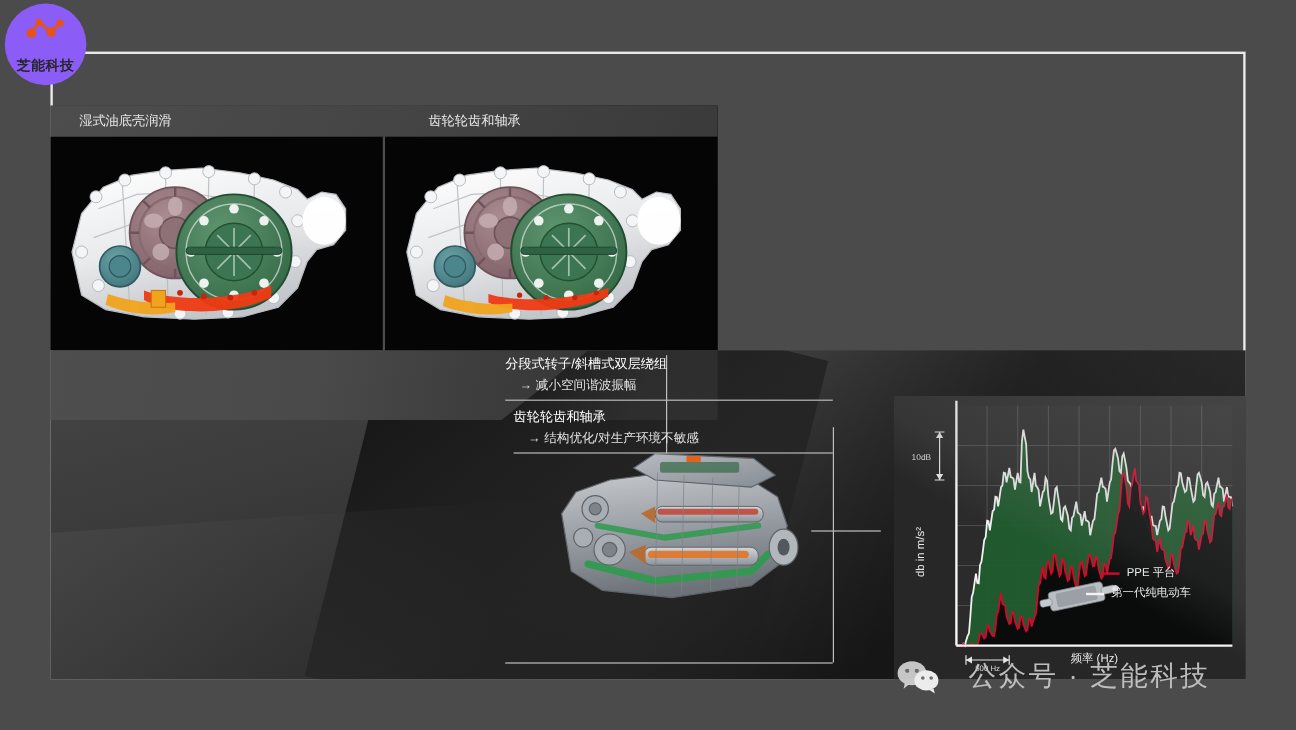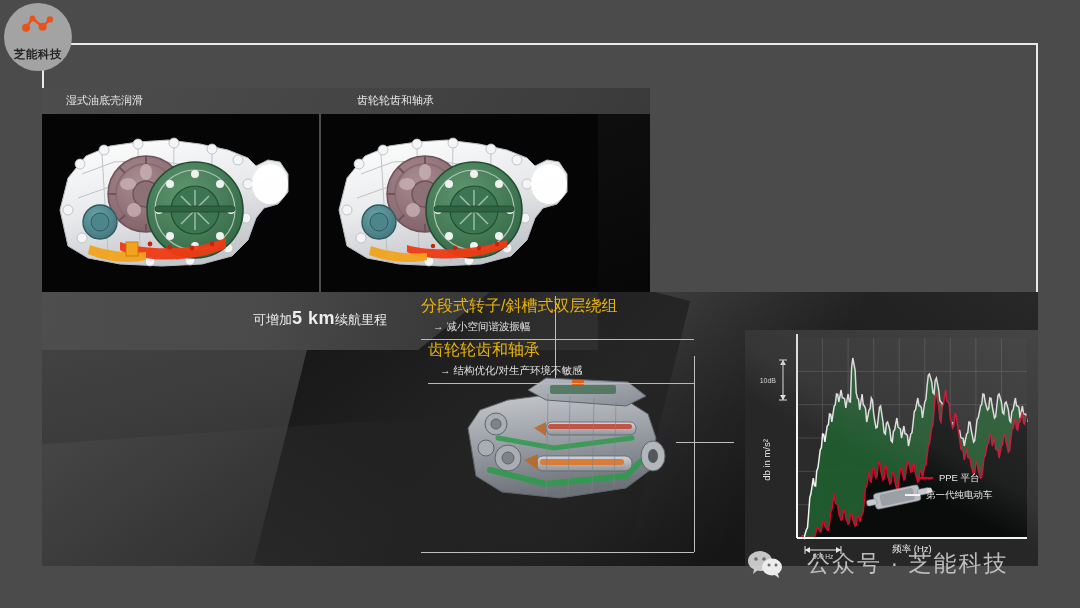--- a/index.html
+++ b/index.html
@@ -20,21 +20,21 @@
     position: absolute;
     left: 42px; top: 43px; width: 996px; height: 523px;
     border: 2px solid #e9e9e9;
     pointer-events: none;
   }
 
   
   .logo {
     position: absolute; left: 4px; top: 3px;
     width: 68px; height: 68px; border-radius: 50%;
-    background: #a3a3a3;
+    background: #8b5cf6;
     display: flex; flex-direction: column;
     align-items: center; justify-content: center;
     z-index: 40;
     gap: 10px;
   }
   .logo-mark { width: 38px; height: 22px; display:block; }
   .logo-text {
     font-size: 11.5px; color: #262626; font-weight: bold;
     letter-spacing: 0.5px; margin-top: 2px;
     font-family: "DejaVu Sans", "Liberation Sans", sans-serif;
@@ -43,21 +43,21 @@
   
   .title {
     position: absolute; left: 58px; top: 57px;
     font-size: 17px; color: #f2f2f2; letter-spacing: 1px;
     z-index: 20;
   }
 
   
   .top-panel {
     position: absolute; left: 42px; top: 88px;
-    width: 608px; height: 204px;
+    width: 556px; height: 204px;
     background: linear-gradient(160deg,#3c3c3c 0%, #343434 18%, #2b2b2b 34%, #111 40%, #070707 100%);
     overflow: hidden;
   }
   .top-head {
     position: absolute; left: 0; top: 0; width: 100%; height: 26px;
     background: linear-gradient(120deg,#4d4d4d 0%, #454545 50%, #3a3a3a 100%);
   }
   .sub-label {
     position: absolute; top: 5px;
     font-size: 11px; color: #e8e8e8;
@@ -110,21 +110,21 @@
   }
   .stage .beam2 {
     position: absolute; left: 0; bottom: -60px;
     width: 520px; height: 200px;
     background: linear-gradient(90deg, rgba(90,90,90,.30) 0%, rgba(40,40,40,.1) 70%, rgba(0,0,0,0) 100%);
     transform: skewY(-4deg);
   }
 
   
   .callout { position: absolute; color: #f0f0f0; z-index: 12; }
-  .callout .ctitle { font-size: 16px; color: #eab308; }
+  .callout .ctitle { font-size: 11px; color: #ffffff; }
   .callout .cdesc  { font-size: 10.5px; color: #e2e2e2; margin-top: 3px; margin-left: 12px; }
   .callout .cdesc .arrow { margin-right: 3px; font-weight: bold; }
   .callout .rule {
     margin-top: 5px; height: 1px; background: #b9b9b9;
   }
   .co1 { left: 421px; top: 296px; width: 273px; }
   .co2 { left: 428px; top: 340px; width: 266px; }
   .co3 { left: 421px; top: 520px; width: 273px; }
 
   
@@ -428,23 +428,20 @@
     </div>
   </div>
 
   <div class="stage">
     <div class="beam1"></div>
     <div class="beam2"></div>
   </div>
 
   <div class="range-band">
     <div class="shard"></div>
-    <div class="range-text">
-      <span>可增加</span><span class="big">5 km</span><span>续航里程</span>
-    </div>
   </div>
 
   <div class="motor">
     <svg width="230" height="150" viewBox="0 0 230 150">
       <defs>
         <linearGradient id="mBody" x1="0" y1="0" x2="0.2" y2="1">
           <stop offset="0" stop-color="#c9ccd0"></stop>
             <stop offset="0.5" stop-color="#9ba0a6"></stop>
           <stop offset="1" stop-color="#6d7278"></stop>
         </linearGradient>

